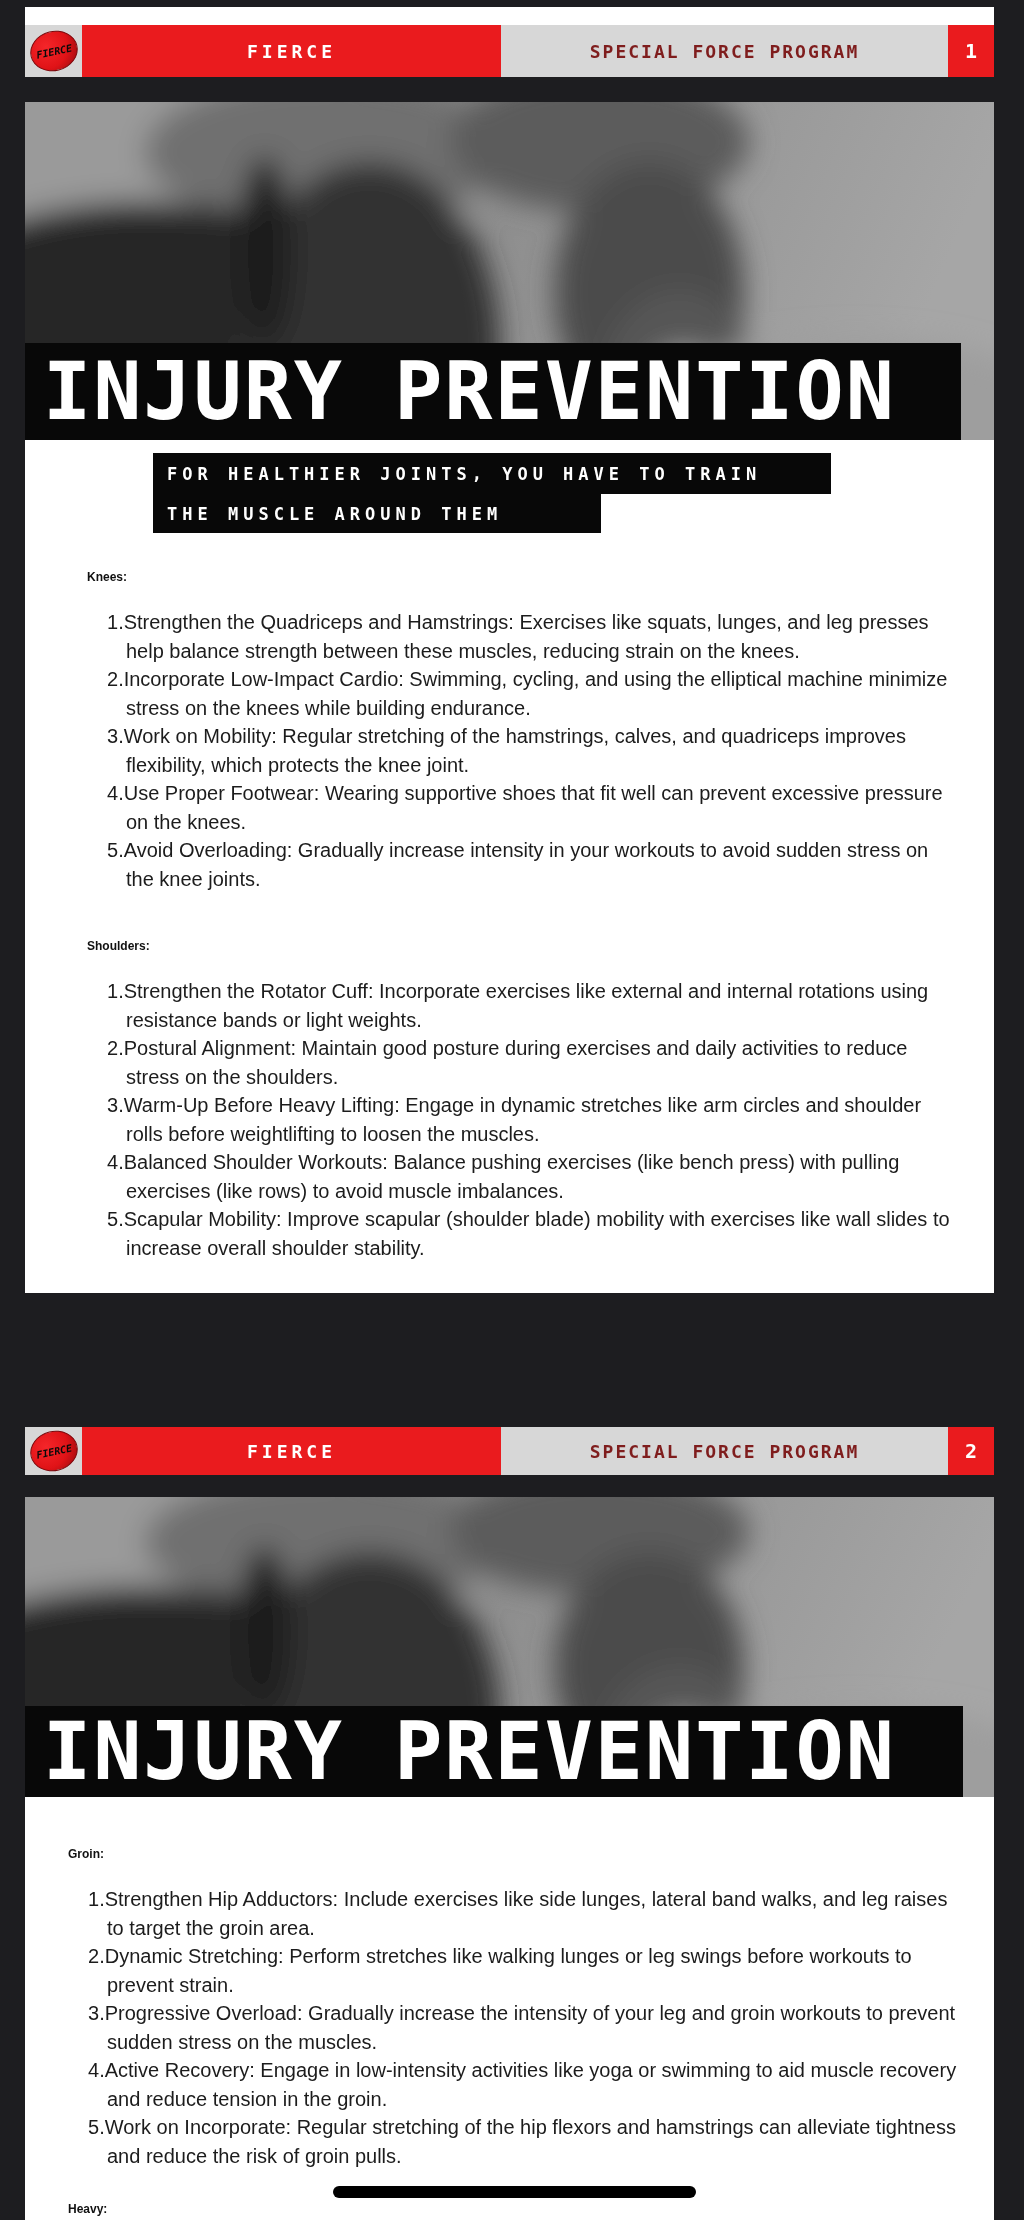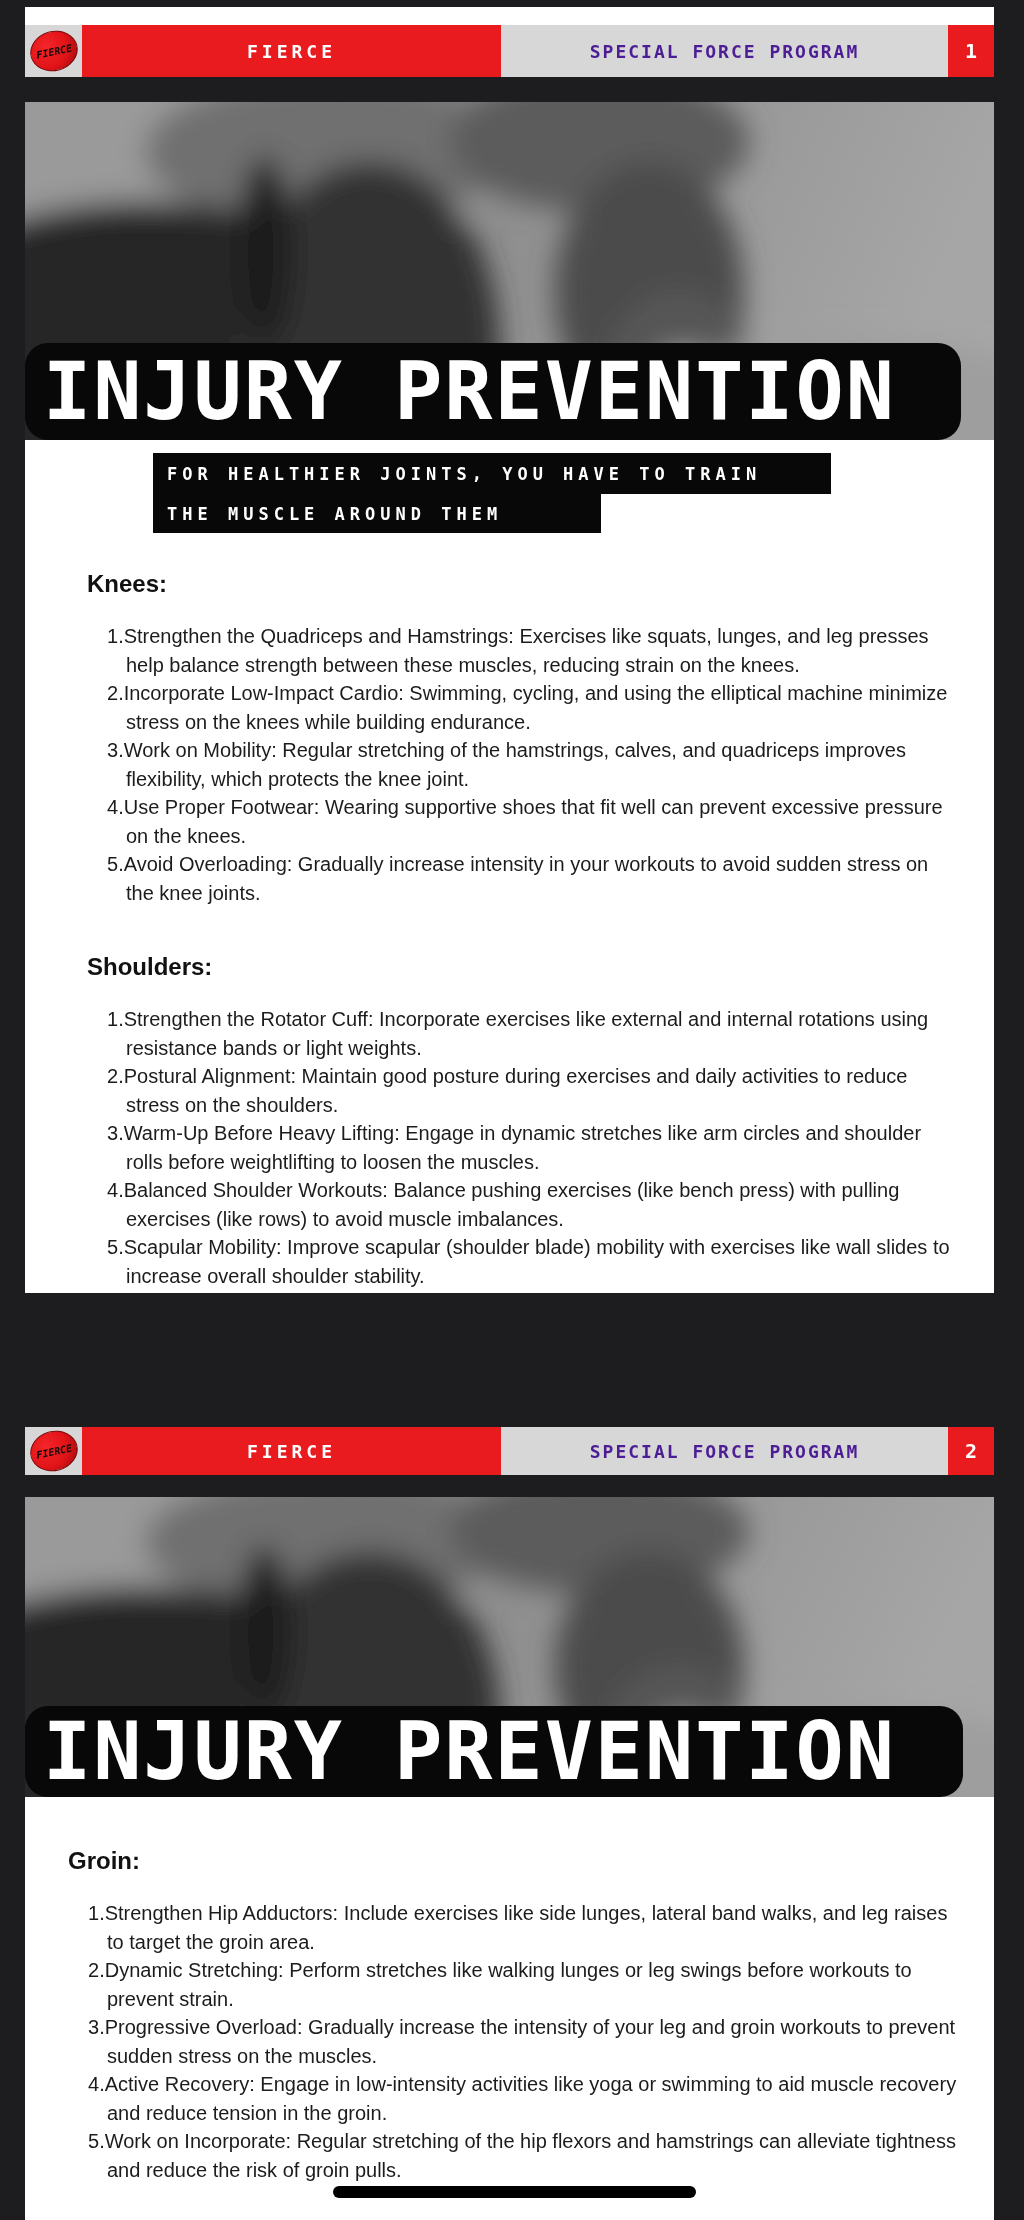--- a/index.html
+++ b/index.html
@@ -18,52 +18,52 @@
   .bar{left:25px;width:969px;display:flex;flex-direction:row;}
   #bar1{top:25px;height:52px;}
   #bar2{top:1427px;height:48px;}
   .cell{display:flex;align-items:center;justify-content:center;box-sizing:border-box;}
   .cell-logo{width:57px;background:#d7d7d7;}
   .cell-brand{width:419px;background:#ea1b1e;}
   .cell-program{width:447px;background:#d7d7d7;}
   .cell-num{width:46px;background:#ea1b1e;}
   .techno{font-family:"DejaVu Sans Mono",monospace;font-weight:bold;}
   .brand-txt{color:#ffffff;font-size:18px;letter-spacing:4px;}
-  .program-txt{color:#4c1d95;font-size:18px;letter-spacing:2px;}
+  .program-txt{color:#7f1d1d;font-size:18px;letter-spacing:2px;}
   .num-txt{color:#ffffff;font-size:20px;letter-spacing:0;}
   .logo-disc{width:46px;height:38px;border-radius:50%;
              background:radial-gradient(circle at 35% 35%, #f5262a 0%, #e01317 55%, #8e0a0e 100%);
              border:1px solid #7c070b;display:flex;align-items:center;justify-content:center;
              transform:rotate(-14deg);overflow:hidden;}
   .logo-word{font-family:"DejaVu Sans Mono",monospace;font-weight:bold;font-style:italic;
              font-size:10px;color:#0a0a0a;transform:rotate(2deg);}
 
   
   .hero{left:25px;width:969px;overflow:hidden;}
   #hero1{top:102px;height:338px;}
   #hero2{top:1497px;height:300px;}
   .hero svg{display:block;width:100%;height:100%;}
 
   
-  .band{background:#080808;display:flex;align-items:center;border-radius:23px;}
+  .band{background:#080808;display:flex;align-items:center;}
   #band1{left:25px;top:343px;width:936px;height:97px;}
   #band2{left:25px;top:1706px;width:938px;height:91px;}
   .band::after{content:"";position:absolute;left:0;bottom:-9px;width:9px;height:9px;background:#080808;}
   .band-title{font-family:"DejaVu Sans Mono",monospace;font-weight:bold;color:#ffffff;
               font-size:80px;letter-spacing:2px;white-space:nowrap;padding-left:18px;}
 
   
   .tag-box{background:#080808;color:#ffffff;display:flex;align-items:center;
            font-family:"DejaVu Sans Mono",monospace;font-weight:bold;font-size:17px;
            letter-spacing:5px;padding-left:14px;box-sizing:border-box;margin-left:66px;}
   #tag1{margin-top:13px;width:678px;height:41px;}
   #tag2{width:448px;height:39px;}
 
   
-  .sec-head{font-size:24px;font-weight:bold;color:#111111;margin:0;}
+  .sec-head{font-size:12px;font-weight:bold;color:#111111;margin:0;}
   #content1 .sec-head.first{margin-top:37px;}
   .sec-head.later{margin-top:46px;}
   #content2 .sec-head.first{margin-top:50px;}
   #content2 .sec-head.back-head{margin-top:32px;}
   ol.plist{list-style:none;counter-reset:item;margin:24px 0 0 0;padding:0 0 0 20px;
            font-size:20px;line-height:28.5px;color:#1c1c1c;}
   ol.plist li{counter-increment:item;padding-left:19px;text-indent:-19px;margin:0;}
   ol.plist li::before{content:counter(item) ".";}
 
   

